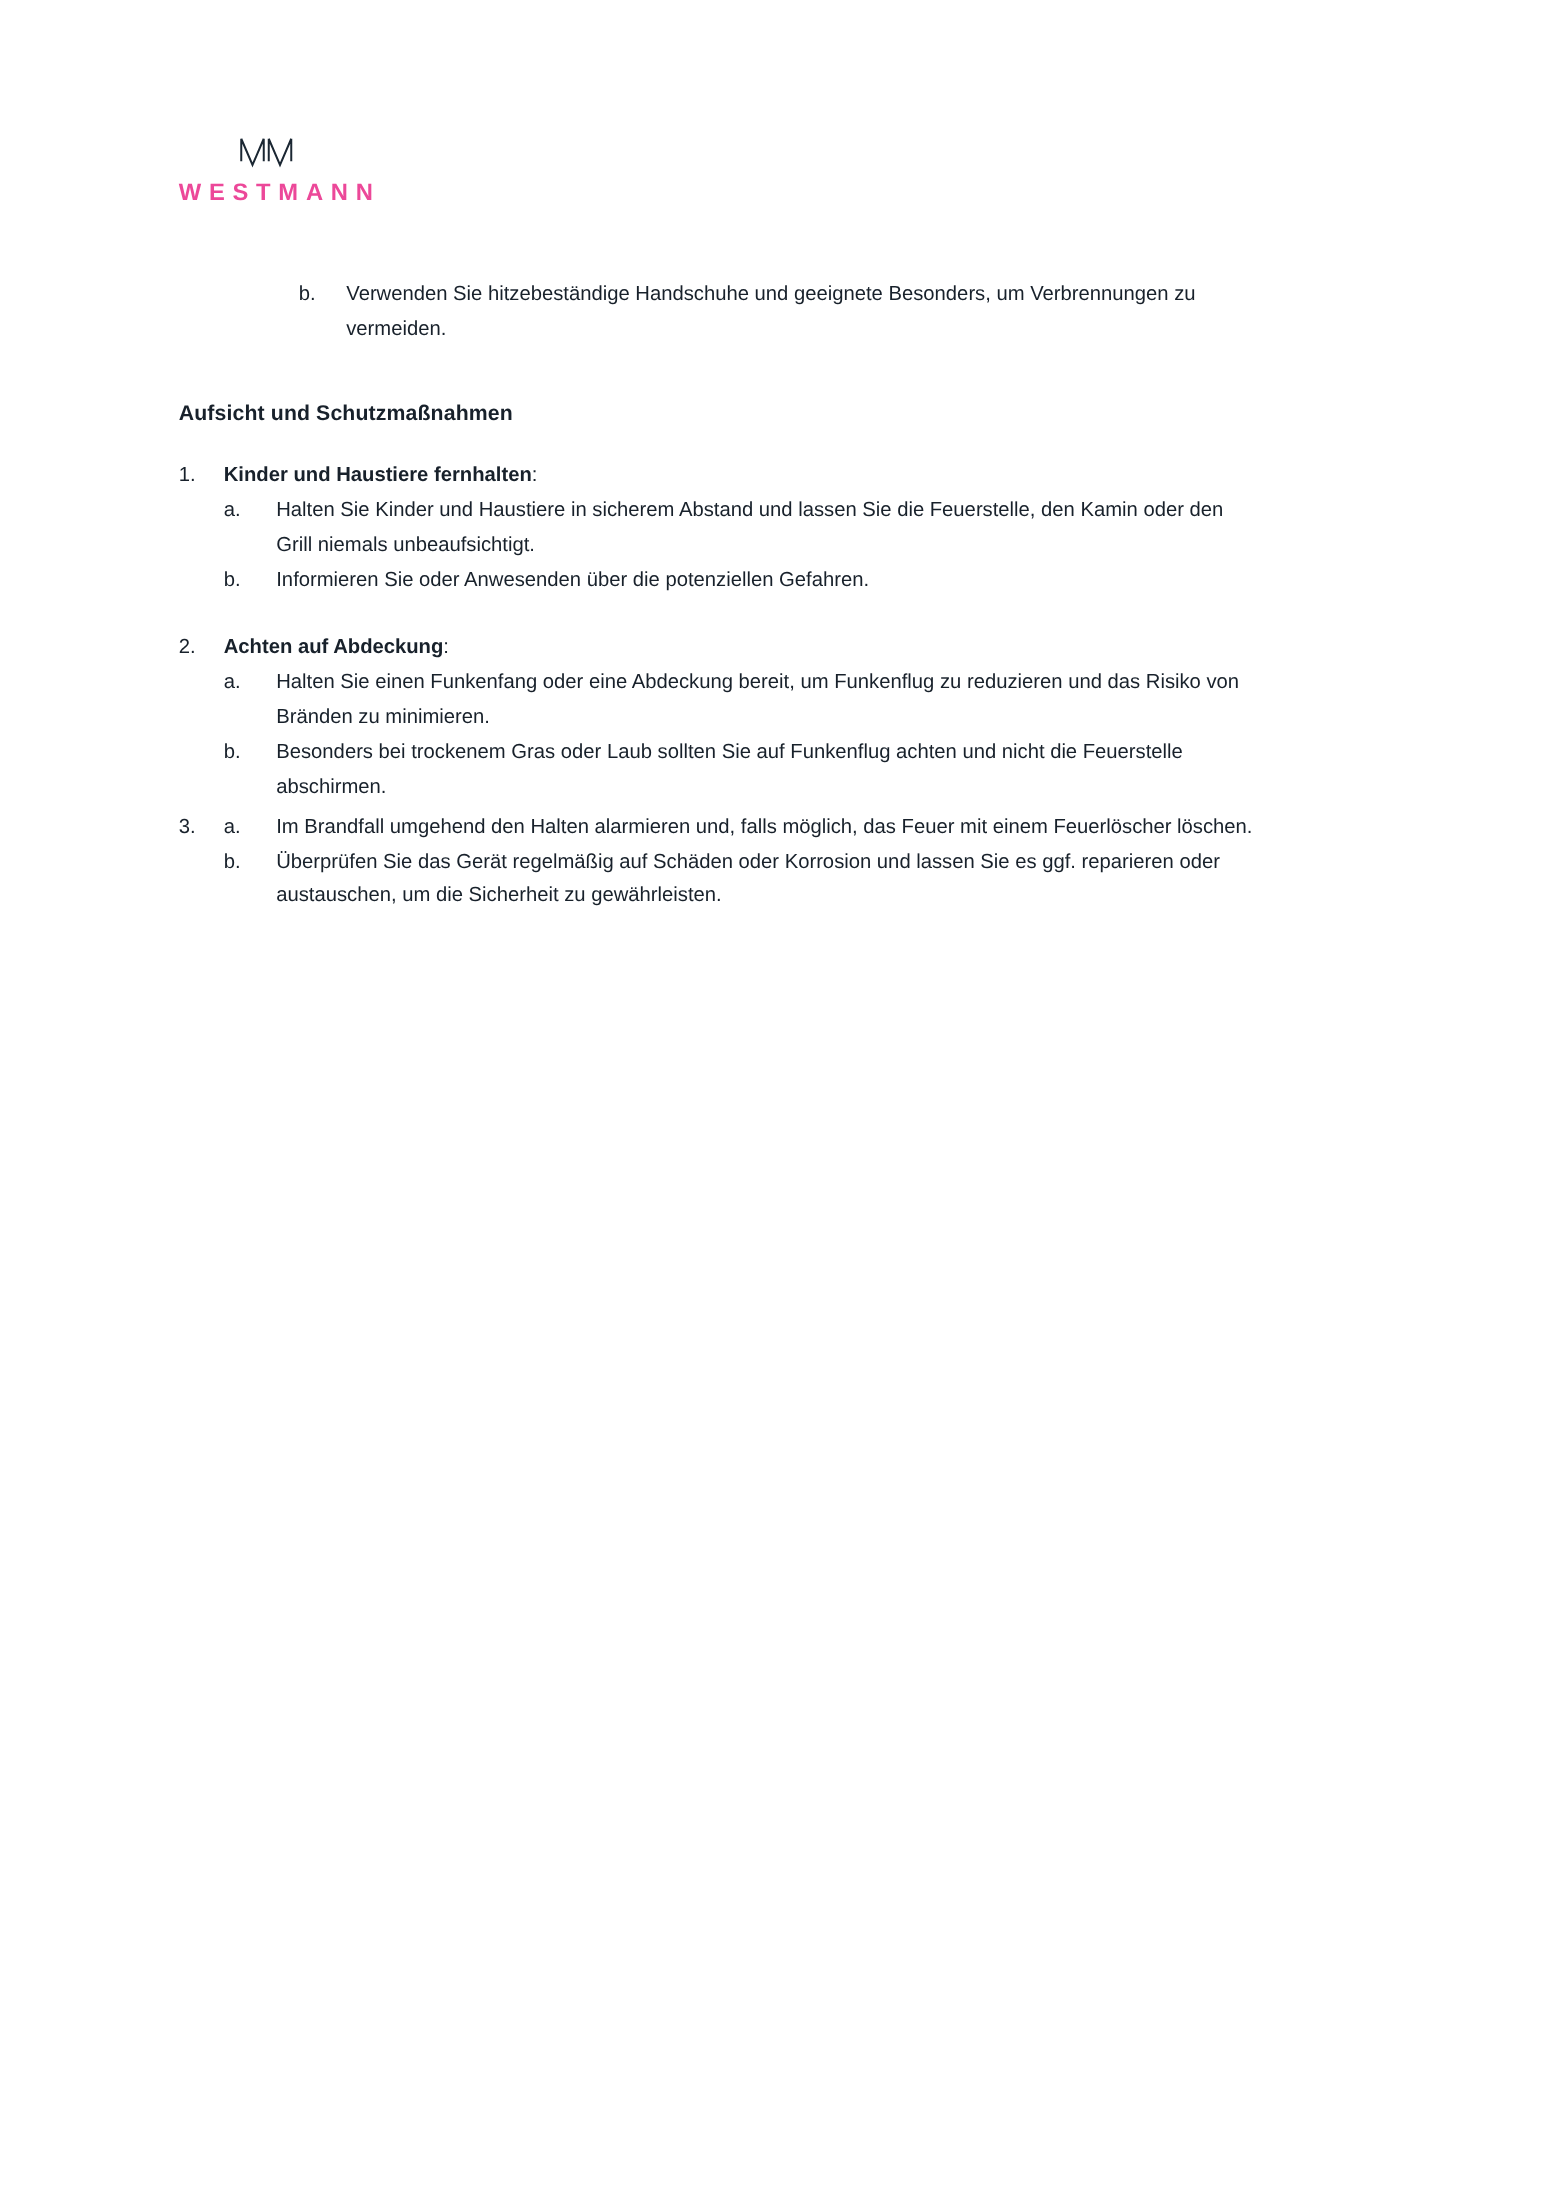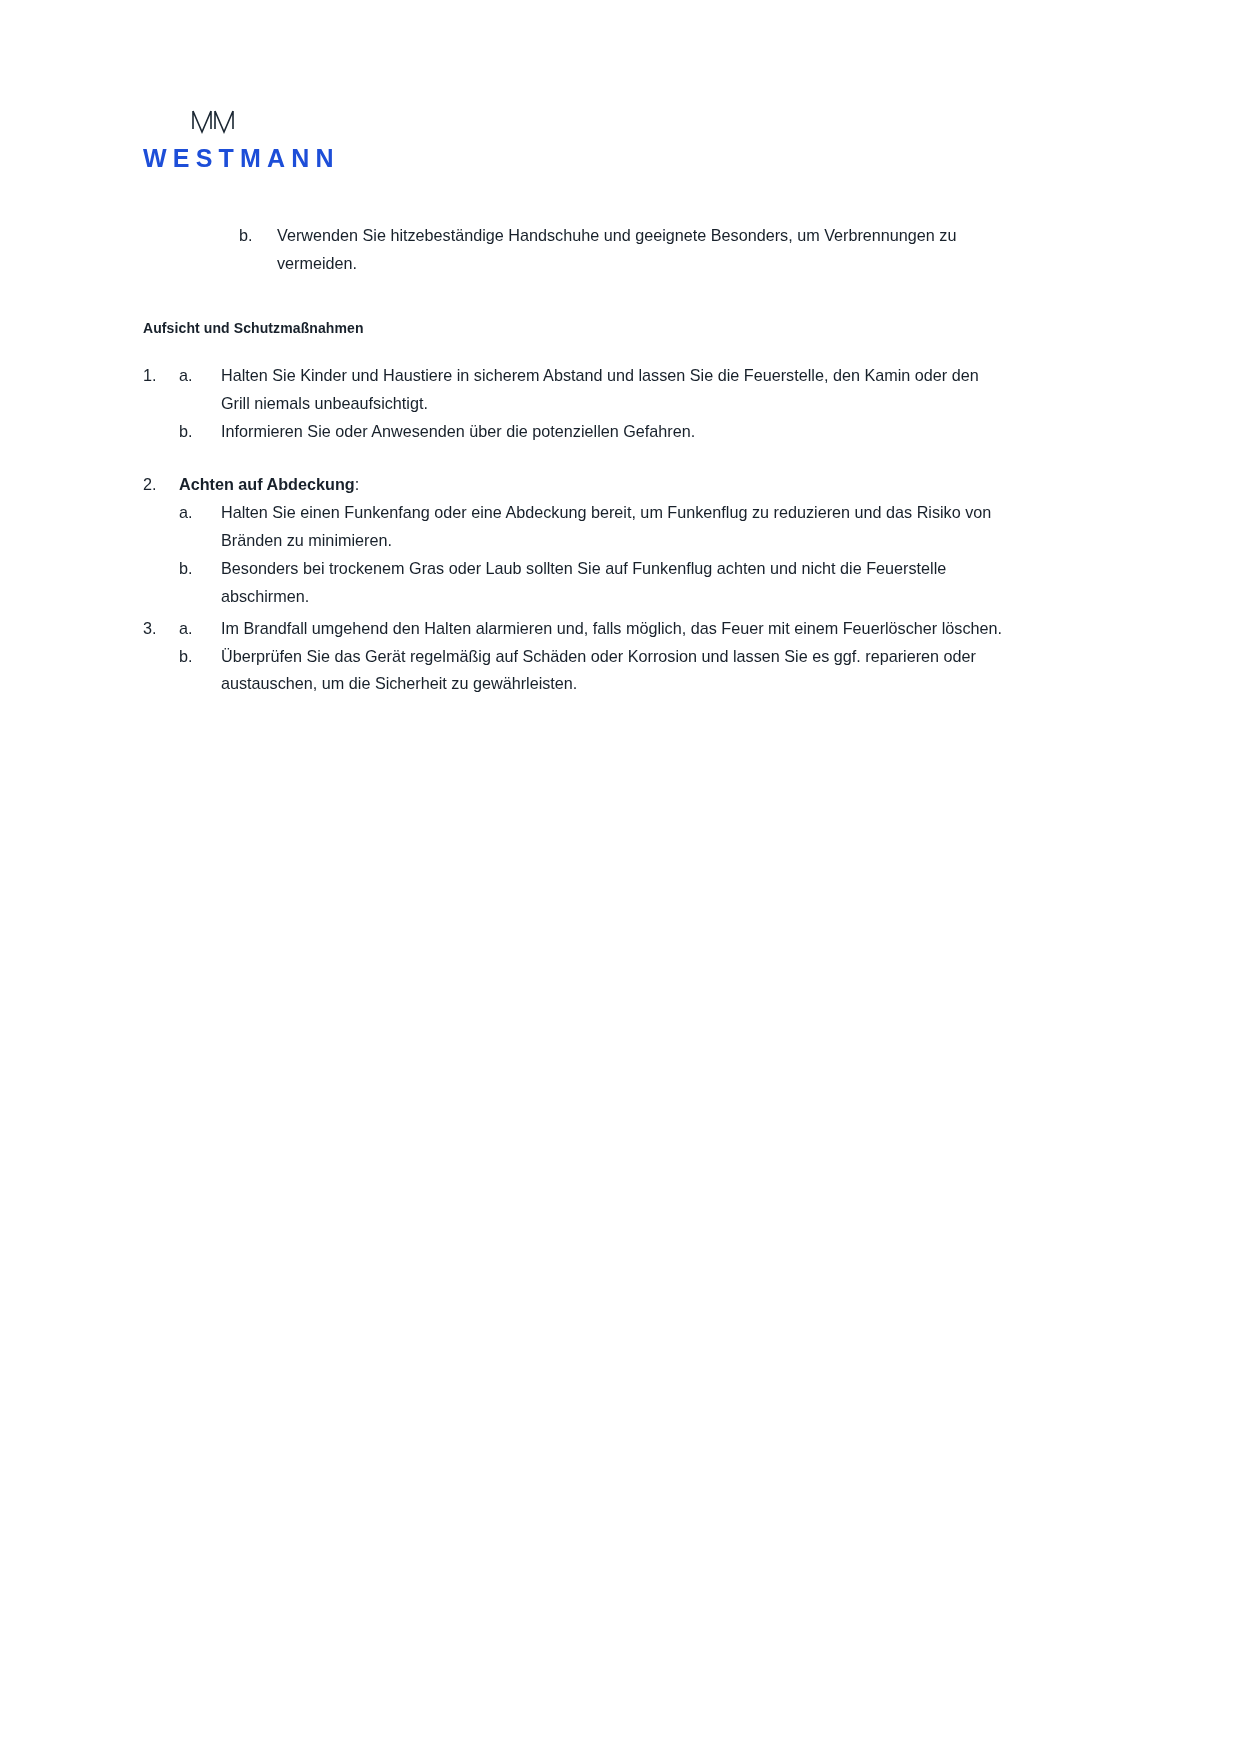--- a/index.html
+++ b/index.html
@@ -29,24 +29,24 @@
     width: 260px;
   }
   .logo-mark {
     display: block;
     margin-left: 48px;
     width: 44px;
     height: 30px;
   }
   .logo-wordmark {
     margin-top: 6px;
-    font-size: 25px;
+    font-size: 19px;
     font-weight: 700;
     letter-spacing: 6.2px;
-    color: #1d4ed8;
+    color: #ec4899;
     font-family: "Liberation Sans", sans-serif;
   }
 
   
   .content {
     position: absolute;
     left: 143px;
     top: 222px;
     width: 860px;
     font-size: 16.2px;
@@ -60,21 +60,21 @@
   }
   .lead-item .marker {
     width: 38px;
     flex: 0 0 38px;
   }
   .lead-item .body {
     flex: 1;
   }
 
   h2.section-heading {
-    font-size: 14px;
+    font-size: 17px;
     font-weight: 700;
     margin: 38px 0 22px 0;
     letter-spacing: 0.1px;
   }
 
   ol.outer {
     list-style: none;
     margin: 0;
     padding: 0;
   }
@@ -135,20 +135,23 @@
       <div class="body">Verwenden Sie hitzebeständige Handschuhe und geeignete Besonders, um Verbrennungen zu vermeiden.</div>
     </div>
 
     <h2 class="section-heading">Aufsicht und Schutzmaßnahmen</h2>
 
     <ol class="outer">
 
       <li>
         <div class="num">1.</div>
         <div class="item-body">
+          <div class="item-title">
+            <span>Kinder und Haustiere fernhalten</span><span class="plain">:</span>
+          </div>
           <ol class="inner">
             <li>
               <div class="alpha">a.</div>
               <div class="sub-body">Halten Sie Kinder und Haustiere in sicherem Abstand und lassen Sie die Feuerstelle, den Kamin oder den Grill niemals unbeaufsichtigt.</div>
             </li>
             <li>
               <div class="alpha">b.</div>
               <div class="sub-body">Informieren Sie oder Anwesenden über die potenziellen Gefahren.</div>
             </li>
           </ol>

